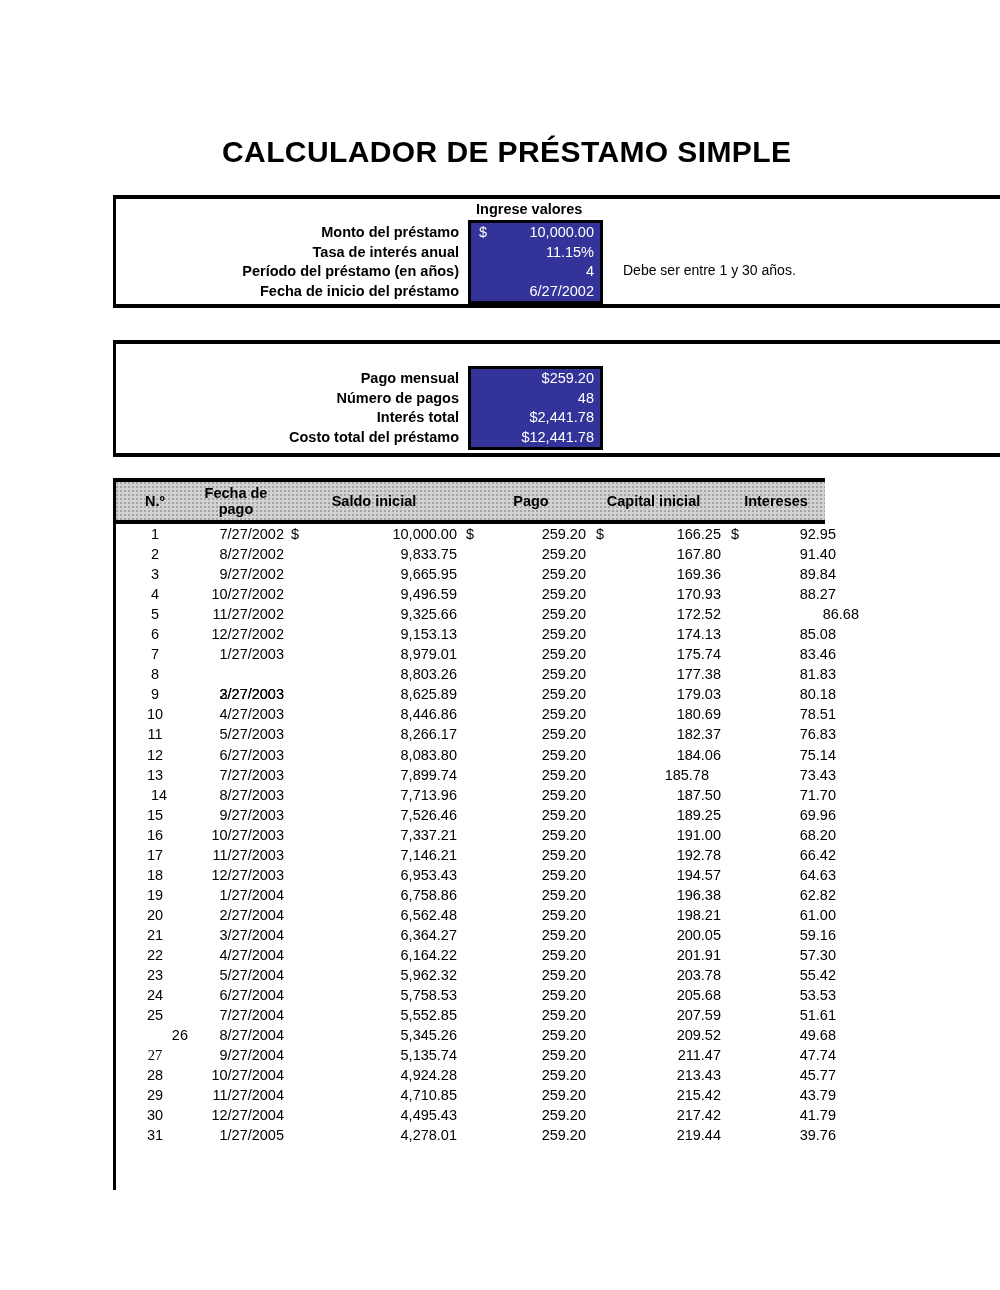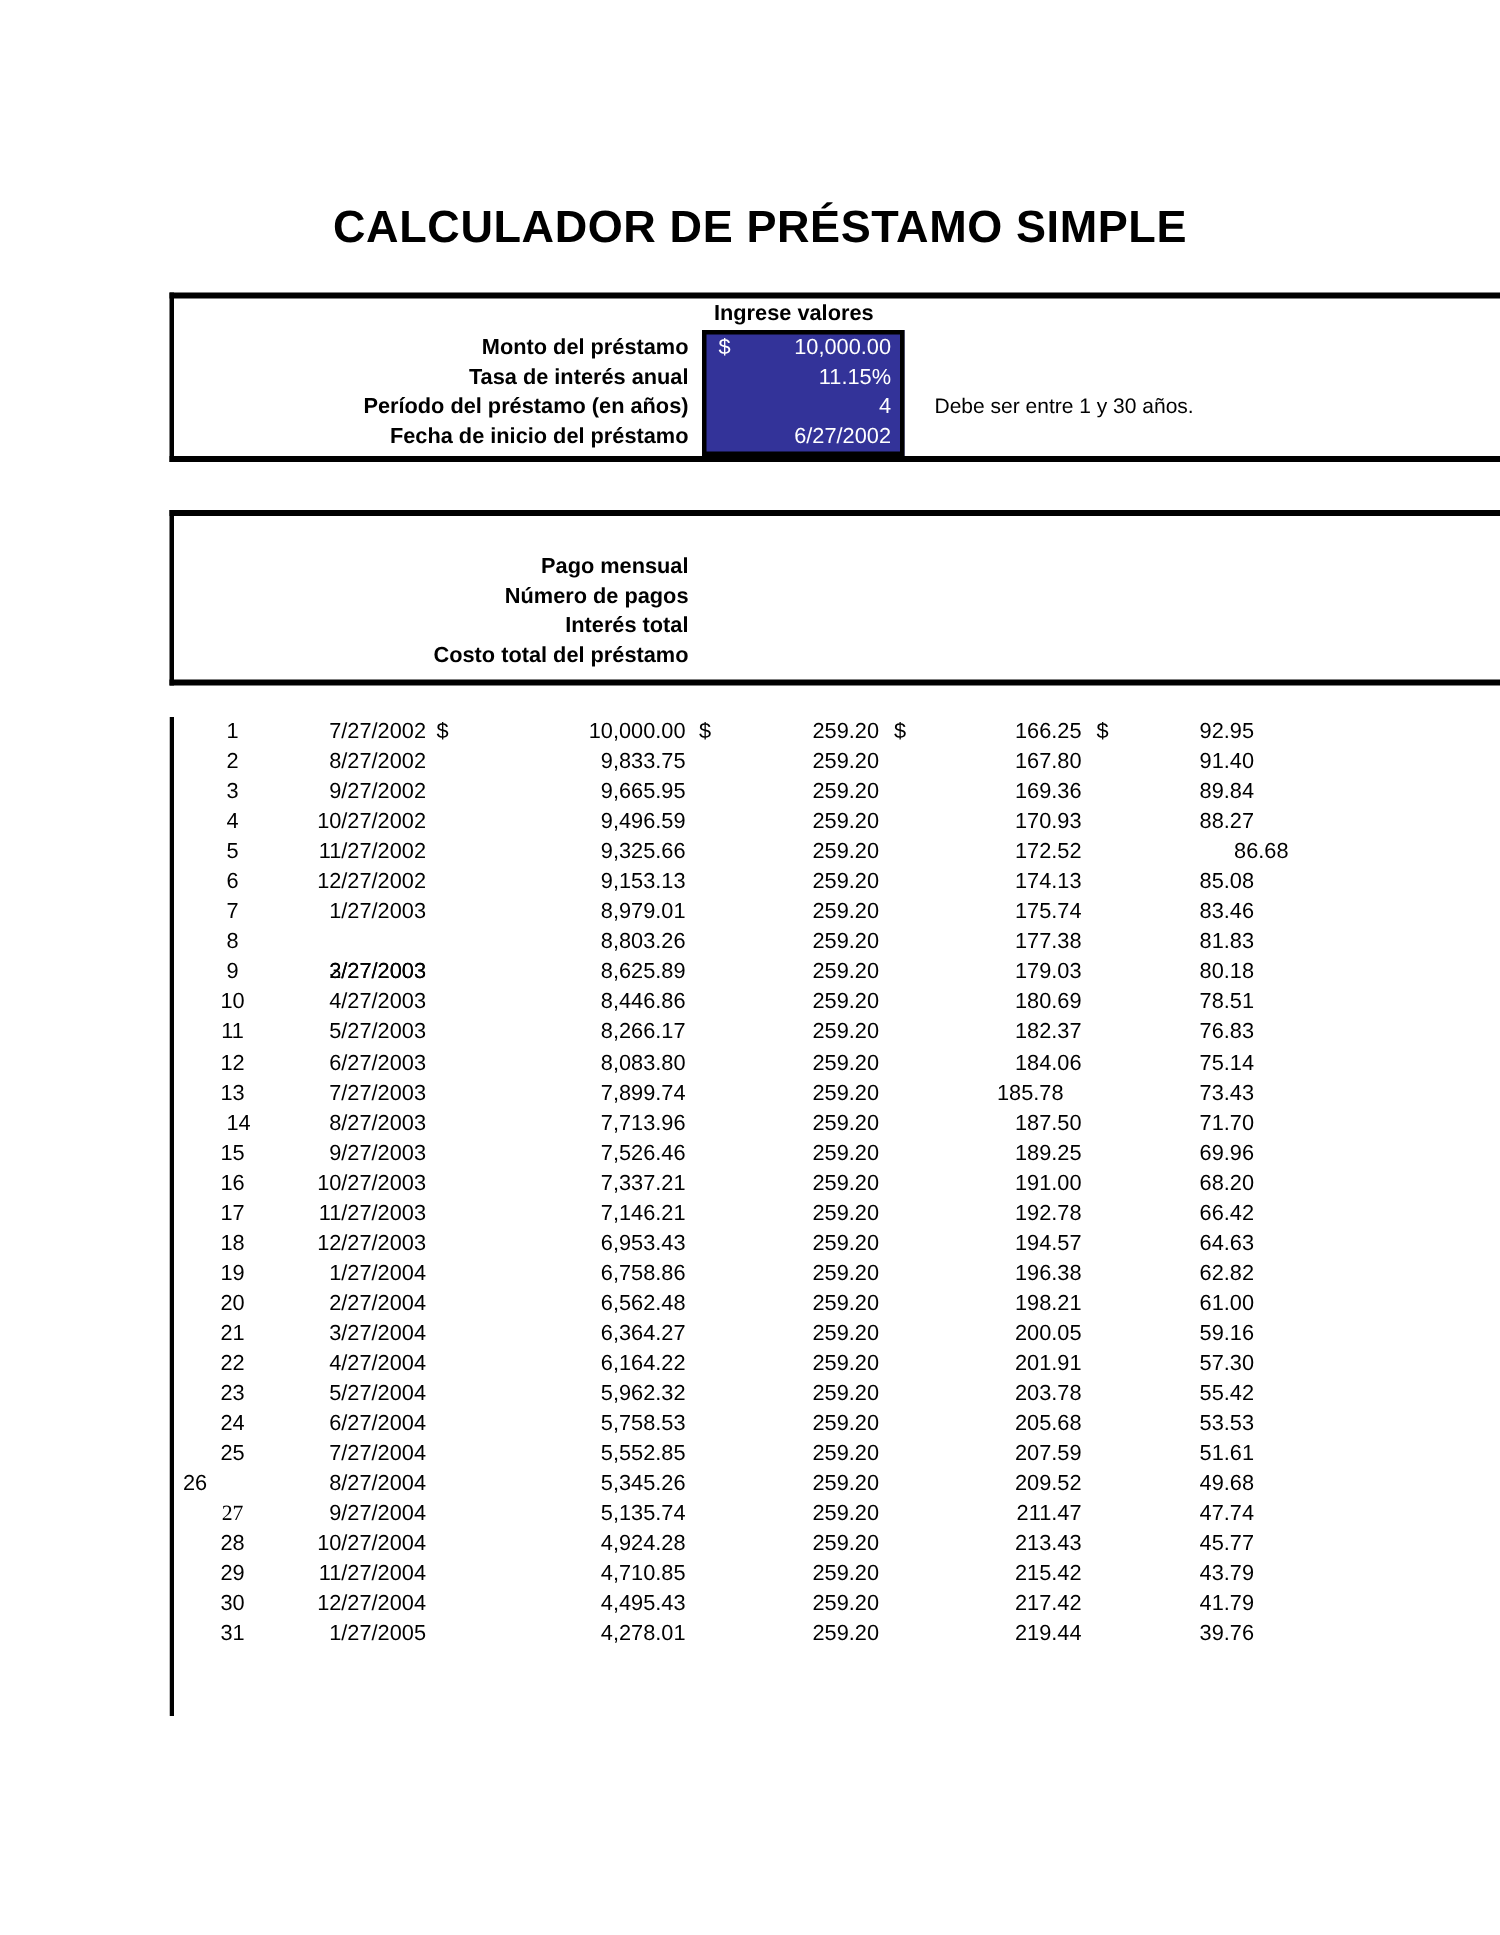--- a/index.html
+++ b/index.html
@@ -195,23 +195,37 @@
   <div class="hint" id="input-hint" style="left: 507px; top: 63.2px;">Debe ser entre 1 y 30 años.</div>
 </div>
 
 <div class="panel" id="summary-panel">
   <div class="label-col" id="summary-labels" style="right: 554px; top: 25px;">
       <div>Pago mensual</div>
       <div>Número de pagos</div>
       <div>Interés total</div>
       <div>Costo total del préstamo</div>
     </div>
+  <div class="value-box" id="summary-values" style="left: 352px; top: 22px; width: 135px; height: 84.4px;">
+      <div class="vrow"><span>$259.20</span></div>
+      <div class="vrow"><span>48</span></div>
+      <div class="vrow"><span>$2,441.78</span></div>
+      <div class="vrow"><span>$12,441.78</span></div>
+    </div>
 </div>
 
 <div id="amort">
+  <div class="thead" id="amort-head">
+      <div class="th" style="left: 6px; width: 66px;">N.º</div>
+      <div class="th" style="left: 72px; width: 96px;">Fecha de pago</div>
+      <div class="th" style="left: 175px; width: 166px;">Saldo inicial</div>
+      <div class="th" style="left: 360px; width: 110px;">Pago</div>
+      <div class="th" style="left: 470px; width: 135px;">Capital inicial</div>
+      <div class="th" style="left: 610px; width: 100px;">Intereses</div>
+    </div>
   <div class="tbody" id="amort-body">
       <div class="trow">
         <div class="cell" style="left: 6px; width: 66px; text-align: center;">1</div>
         <div class="cell" style="left: 72px; width: 96px;">7/27/2002</div>
         <div class="cur-cell" style="left: 175px;">$</div>
         <div class="cell" style="left: 175px; width: 166px;">10,000.00</div>
         <div class="cur-cell" style="left: 350px;">$</div>
         <div class="cell" style="left: 350px; width: 120px;">259.20</div>
         <div class="cur-cell" style="left: 480px;">$</div>
         <div class="cell" style="left: 480px; width: 125px;">166.25</div>
@@ -404,21 +418,21 @@
       </div>
       <div class="trow">
         <div class="cell" style="left: 6px; width: 66px; text-align: center;">25</div>
         <div class="cell" style="left: 72px; width: 96px;">7/27/2004</div>
         <div class="cell" style="left: 175px; width: 166px;">5,552.85</div>
         <div class="cell" style="left: 350px; width: 120px;">259.20</div>
         <div class="cell" style="left: 480px; width: 125px;">207.59</div>
         <div class="cell" style="left: 615px; width: 105px;">51.61</div>
       </div>
       <div class="trow">
-        <div class="cell" style="left: 6px; width: 66px; text-align: left;">26</div>
+        <div class="cell" style="left: 6px; width: 66px; text-align: right;">26</div>
         <div class="cell" style="left: 72px; width: 96px;">8/27/2004</div>
         <div class="cell" style="left: 175px; width: 166px;">5,345.26</div>
         <div class="cell" style="left: 350px; width: 120px;">259.20</div>
         <div class="cell" style="left: 480px; width: 125px;">209.52</div>
         <div class="cell" style="left: 615px; width: 105px;">49.68</div>
       </div>
       <div class="trow">
         <div class="cell" style="left: 6px; width: 66px; text-align: center; font-family: Liberation Serif, serif;">27</div>
         <div class="cell" style="left: 72px; width: 96px;">9/27/2004</div>
         <div class="cell" style="left: 175px; width: 166px;">5,135.74</div>

